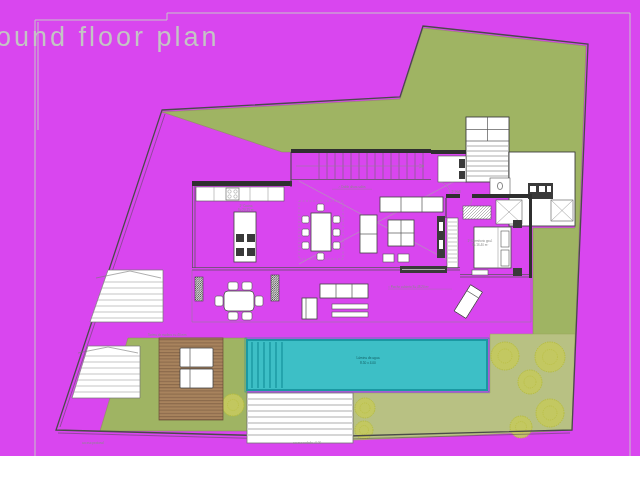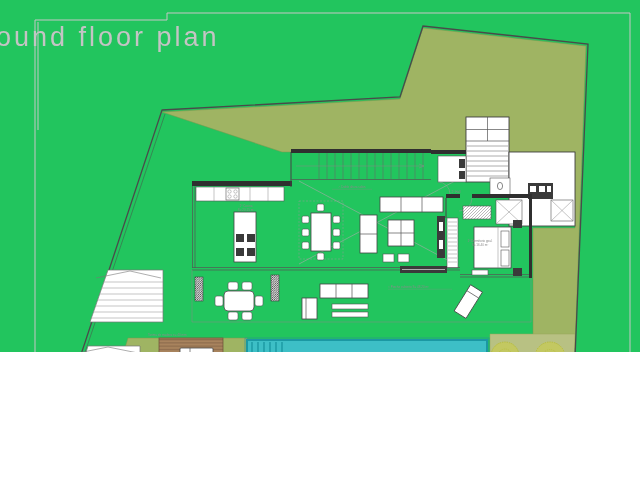--- a/index.html
+++ b/index.html
@@ -1,17 +1,17 @@
 <!DOCTYPE html>
 <html style="--lawn: #9fb463; --lawn-light: #b8c183; --pool: #3dbfc6; --pool-dark: #1b98a2; --deck: #a8835d; --deck-line: #7a5c41; --tree: #c5c95f; --tree-stroke: #b5bb35; --wall: #2f2f2f; --title: #c4c4c4;"><head>
 <meta charset="utf-8">
 <style>
   html,body{margin:0;padding:0;background:#ffffff;}
   body{font-family:"Liberation Sans", sans-serif;}
-  .canvas{position:relative;width:640px;height:352px;background:#22c55e;overflow:hidden;}
+  .canvas{position:relative;width:640px;height:456px;background:#d946ef;overflow:hidden;}
   svg{display:block}
   .frame{stroke:#c6c6c6;stroke-width:1;fill:none}
   .title{fill:var(--title);font-size:27px;letter-spacing:3px;font-weight:400}
   .bnd{stroke:#4a4a4a;stroke-width:1.3;fill:none;stroke-linejoin:miter}
   .bnd2{stroke:#4a4a4a;stroke-width:.5;fill:none}
   .lawn{fill:var(--lawn);stroke:#82944e;stroke-width:.5}
   .lawnlight{fill:var(--lawn-light);stroke:#9aa45a;stroke-width:.5}
   .tree{fill:var(--tree);stroke:var(--tree-stroke);stroke-width:1;stroke-dasharray:1.4 1;opacity:.92}
   .treein{fill:none;stroke:var(--tree-stroke);stroke-width:.6;stroke-dasharray:1 1}
   .wall{fill:var(--wall)}

